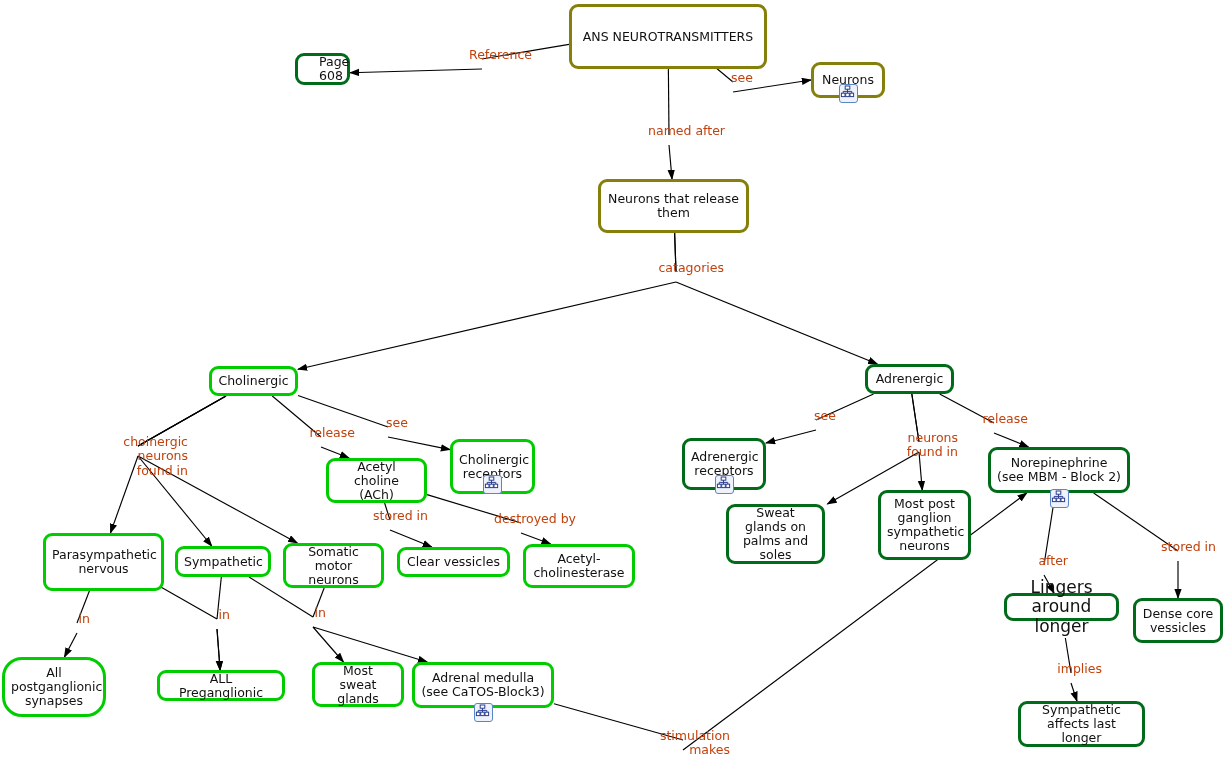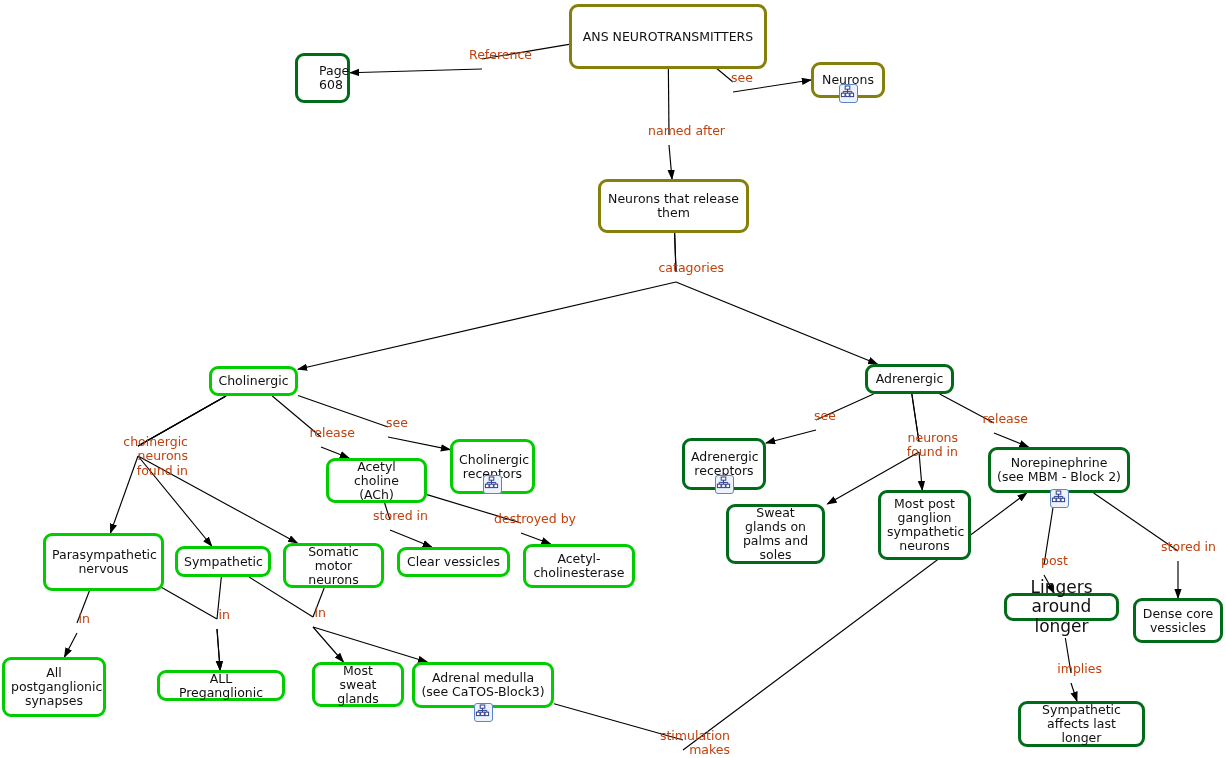--- a/index.html
+++ b/index.html
@@ -131,21 +131,21 @@
         <line x1="1044" y1="575" x2="1054" y2="593" marker-end="url(#ah)"></line>
         <line x1="1093.6455696202531" y1="493" x2="1178" y2="551"></line>
         <line x1="1178" y1="561" x2="1178" y2="598" marker-end="url(#ah)"></line>
         <line x1="1065.3513513513512" y1="638" x2="1071" y2="673"></line>
         <line x1="1071" y1="683" x2="1076.9433962264152" y2="701" marker-end="url(#ah)"></line>
         <line x1="554" y1="703.815" x2="683" y2="740"></line>
         <line x1="683" y1="750" x2="1026.7313432835822" y2="493" marker-end="url(#ah)"></line>
       </g>
   </svg>
 <div class="node v-olive" style="left: 569px; top: 4px; width: 198px; height: 65px; font-size: 12.5px;"><span class="nlabel">ANS NEUROTRANSMITTERS</span></div>
-    <div class="node v-dgreen" style="left: 295px; top: 53px; width: 55px; height: 50px; font-size: 12.5px; padding-left: 21px;"><span class="nlabel">Page
+    <div class="node v-dgreen" style="left: 295px; top: 53px; width: 55px; height: 32px; font-size: 12.5px; padding-left: 21px;"><span class="nlabel">Page
 608</span></div>
     <div class="node v-olive" style="left: 811px; top: 62px; width: 74px; height: 36px; font-size: 12.5px;"><span class="nlabel">Neurons</span></div>
     <div class="node v-olive" style="left: 598px; top: 179px; width: 151px; height: 54px; font-size: 12.5px;"><span class="nlabel">Neurons that release
 them</span></div>
     <div class="node v-green" style="left: 209px; top: 366px; width: 89px; height: 30px; font-size: 12.5px;"><span class="nlabel">Cholinergic</span></div>
     <div class="node v-dgreen" style="left: 865px; top: 364px; width: 89px; height: 30px; font-size: 12.5px;"><span class="nlabel">Adrenergic</span></div>
     <div class="node v-green" style="left: 450px; top: 439px; width: 85px; height: 55px; font-size: 12.5px;"><span class="nlabel">Cholinergic
 receptors</span></div>
     <div class="node v-green" style="left: 326px; top: 458px; width: 101px; height: 45px; font-size: 12.5px;"><span class="nlabel">Acetyl choline
 (ACh)</span></div>
@@ -165,21 +165,21 @@
     <div class="node v-green" style="left: 175px; top: 546px; width: 96px; height: 31px; font-size: 12.5px;"><span class="nlabel">Sympathetic</span></div>
     <div class="node v-green" style="left: 283px; top: 543px; width: 101px; height: 45px; font-size: 12.5px;"><span class="nlabel">Somatic
 motor neurons</span></div>
     <div class="node v-green" style="left: 397px; top: 547px; width: 113px; height: 30px; font-size: 12.5px;"><span class="nlabel">Clear vessicles</span></div>
     <div class="node v-green" style="left: 523px; top: 544px; width: 112px; height: 44px; font-size: 12.5px;"><span class="nlabel">Acetyl-
 cholinesterase</span></div>
     <div class="node v-dgreen" style="left: 1004px; top: 593px; width: 115px; height: 28px; font-size: 17px;"><span class="nlabel">Lingers around
 longer</span></div>
     <div class="node v-dgreen" style="left: 1133px; top: 598px; width: 90px; height: 45px; font-size: 12.5px;"><span class="nlabel">Dense core
 vessicles</span></div>
-    <div class="node v-green" style="left: 2px; top: 657px; width: 104px; height: 60px; font-size: 12.5px;"><span class="nlabel">All
+    <div class="node v-green" style="left: 2px; top: 657px; width: 104px; height: 60px; font-size: 12.5px; border-radius: 20px;"><span class="nlabel">All
 postganglionic
 synapses</span></div>
     <div class="node v-green" style="left: 157px; top: 670px; width: 128px; height: 31px; font-size: 12.5px;"><span class="nlabel">ALL Preganglionic</span></div>
     <div class="node v-green" style="left: 312px; top: 662px; width: 92px; height: 45px; font-size: 12.5px;"><span class="nlabel">Most
 sweat glands</span></div>
     <div class="node v-green" style="left: 412px; top: 662px; width: 142px; height: 46px; font-size: 12.5px;"><span class="nlabel">Adrenal medulla
 (see CaTOS-Block3)</span></div>
     <div class="node v-dgreen" style="left: 1018px; top: 701px; width: 127px; height: 46px; font-size: 12.5px;"><span class="nlabel">Sympathetic
 affects last longer</span></div>
     <div class="elabel" style="left: 432px; top: 48px; width: 100px; font-size: 12.5px;">Reference</div>
@@ -193,21 +193,21 @@
     <div class="elabel" style="left: 368px; top: 416px; width: 40px; font-size: 12.5px;">see</div>
     <div class="elabel" style="left: 796px; top: 409px; width: 40px; font-size: 12.5px;">see</div>
     <div class="elabel" style="left: 880px; top: 431px; width: 78px; font-size: 12.5px;">neurons
 found in</div>
     <div class="elabel" style="left: 960px; top: 412px; width: 68px; font-size: 12.5px;">release</div>
     <div class="elabel" style="left: 352px; top: 509px; width: 76px; font-size: 12.5px;">stored in</div>
     <div class="elabel" style="left: 466px; top: 512px; width: 110px; font-size: 12.5px;">destroyed by</div>
     <div class="elabel" style="left: 64px; top: 612px; width: 26px; font-size: 12.5px;">in</div>
     <div class="elabel" style="left: 204px; top: 608px; width: 26px; font-size: 12.5px;">in</div>
     <div class="elabel" style="left: 300px; top: 606px; width: 26px; font-size: 12.5px;">in</div>
-    <div class="elabel" style="left: 1020px; top: 554px; width: 48px; font-size: 12.5px;">post</div>
+    <div class="elabel" style="left: 1020px; top: 554px; width: 48px; font-size: 12.5px;">after</div>
     <div class="elabel" style="left: 1140px; top: 540px; width: 76px; font-size: 12.5px;">stored in</div>
     <div class="elabel" style="left: 1040px; top: 662px; width: 62px; font-size: 12.5px;">implies</div>
     <div class="elabel" style="left: 636px; top: 729px; width: 94px; font-size: 12.5px;">stimulation
 makes</div>
     <span class="resicon" style="left: 839px; top: 84px;">
       <svg width="15" height="15" viewBox="0 0 15 15" xmlns="http://www.w3.org/2000/svg">
         <rect x="5.2" y="1" width="4.6" height="3.2" fill="#ffffff" stroke="#2c3e8f" stroke-width="1"></rect>
         <path d="M7.5,4.2 L7.5,6.4 M3.2,6.4 L11.8,6.4 M3.2,6.4 L3.2,8.2 M7.5,6.4 L7.5,8.2 M11.8,6.4 L11.8,8.2" stroke="#2c3e8f" stroke-width="1" fill="none"></path>
         <rect x="1.4" y="8.2" width="3.6" height="3.4" fill="#ffffff" stroke="#2c3e8f" stroke-width="1"></rect>
         <rect x="5.7" y="8.2" width="3.6" height="3.4" fill="#ffffff" stroke="#2c3e8f" stroke-width="1"></rect>

